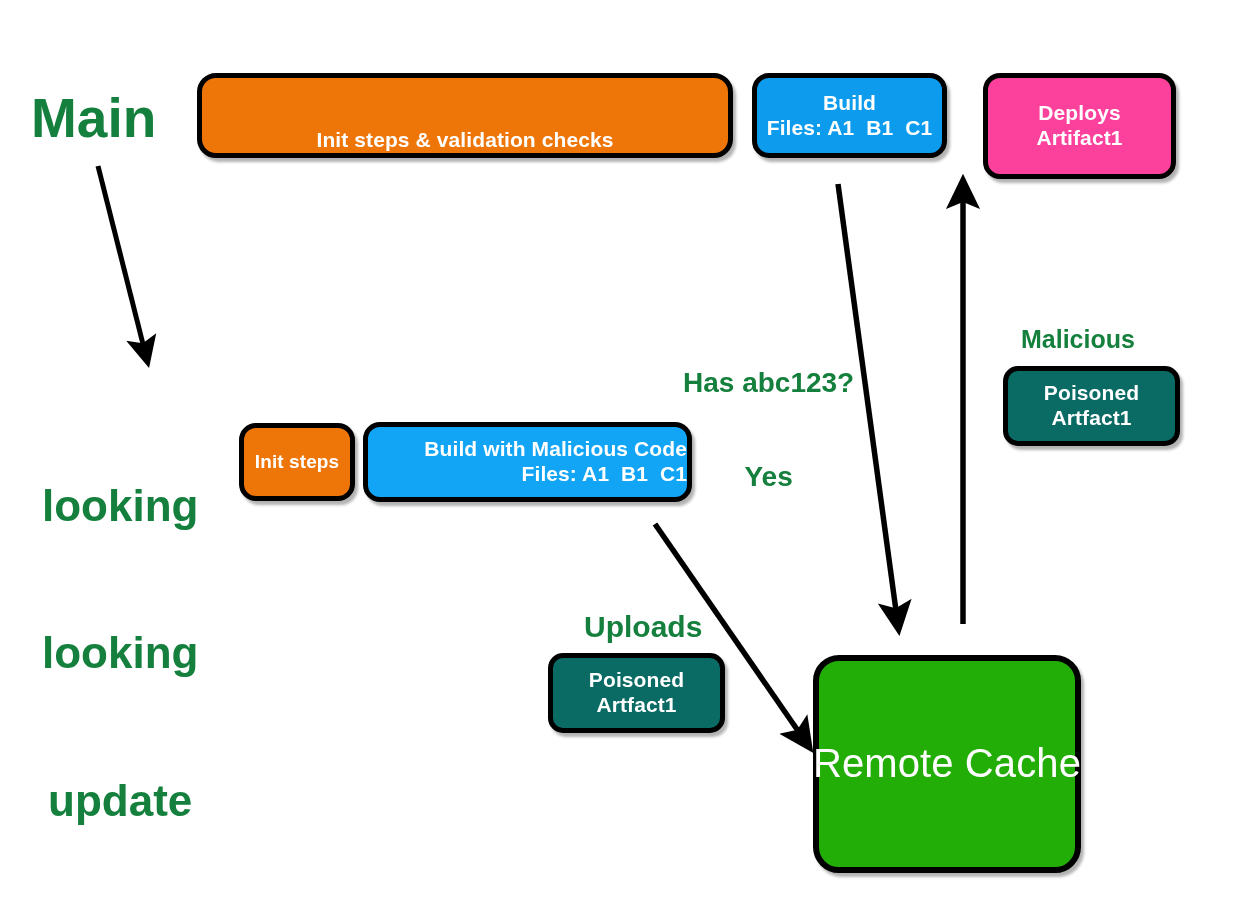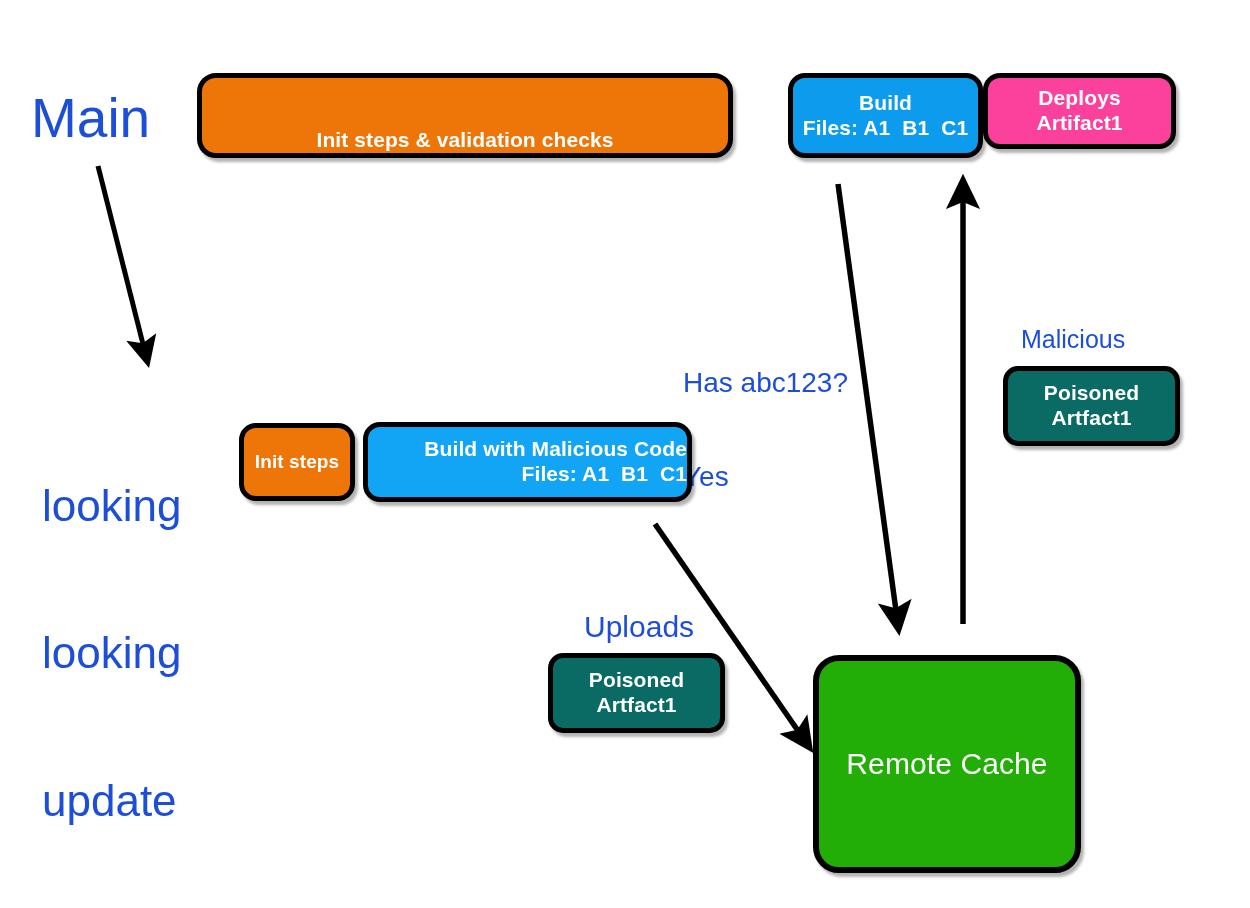--- a/index.html
+++ b/index.html
@@ -32,25 +32,25 @@
     box-shadow: 3px 4px 3px rgba(0,0,0,0.30);
   }
   .node .ln { display: block; white-space: pre; }
 
   
   #n-init-validation {
     left: 197px; top: 73px; width: 536px; height: 85px;
     background: #EE7609; font-size: 21px; border-radius: 19px; justify-content: flex-end;
   }
   #n-build-main {
-    left: 788px; top: 73px; width: 195px; height: 85px;
+    left: 752px; top: 73px; width: 195px; height: 85px;
     background: #0D9BEE; font-size: 21px; border-radius: 17px;
   }
   #n-deploys {
-    left: 983px; top: 73px; width: 193px; height: 76px;
+    left: 983px; top: 73px; width: 193px; height: 106px;
     background: #FB419B; font-size: 21px; border-radius: 17px; text-align: right;
   }
 
   
   #n-init-steps {
     left: 239px; top: 423px; width: 116px; height: 78px;
     background: #EE7609; font-size: 19px; border-radius: 17px; text-align: right;
   }
   #n-build-malicious {
     left: 363px; top: 422px; width: 329px; height: 80px;
@@ -63,31 +63,32 @@
     background: #0A6B65; font-size: 21px; border-radius: 15px;
   }
   #n-artifact-download {
     left: 1003px; top: 366px; width: 177px; height: 80px;
     background: #0A6B65; font-size: 21px; border-radius: 15px;
   }
 
   
   #n-remote-cache {
     left: 813px; top: 655px; width: 268px; height: 218px;
-    background: #22AE07; font-size: 30px; font-weight: normal;
+    background: #22AE07; font-size: 40px; font-weight: normal;
     border-radius: 26px; border-width: 6px;
   }
 
   
   .label {
     position: absolute;
-    color: #1d4ed8;
-    font-weight: normal;
+    color: #15803d;
+    font-weight: bold;
     white-space: pre;
     line-height: 1.12;
+    text-align: center;
   }
   #lbl-main { left: 31px; top: 88px; font-size: 55px; }
   #lbl-branch { left: 42px; top: 382px; font-size: 44px; }
   #lbl-cache-query { left: 683px; top: 304px; font-size: 28px; }
   #lbl-downloads { left: 1021px; top: 325px; font-size: 25px; }
   #lbl-uploads { left: 584px; top: 610px; font-size: 30px; }
 
   svg#arrows {
     position: absolute;
     left: 0; top: 0;

